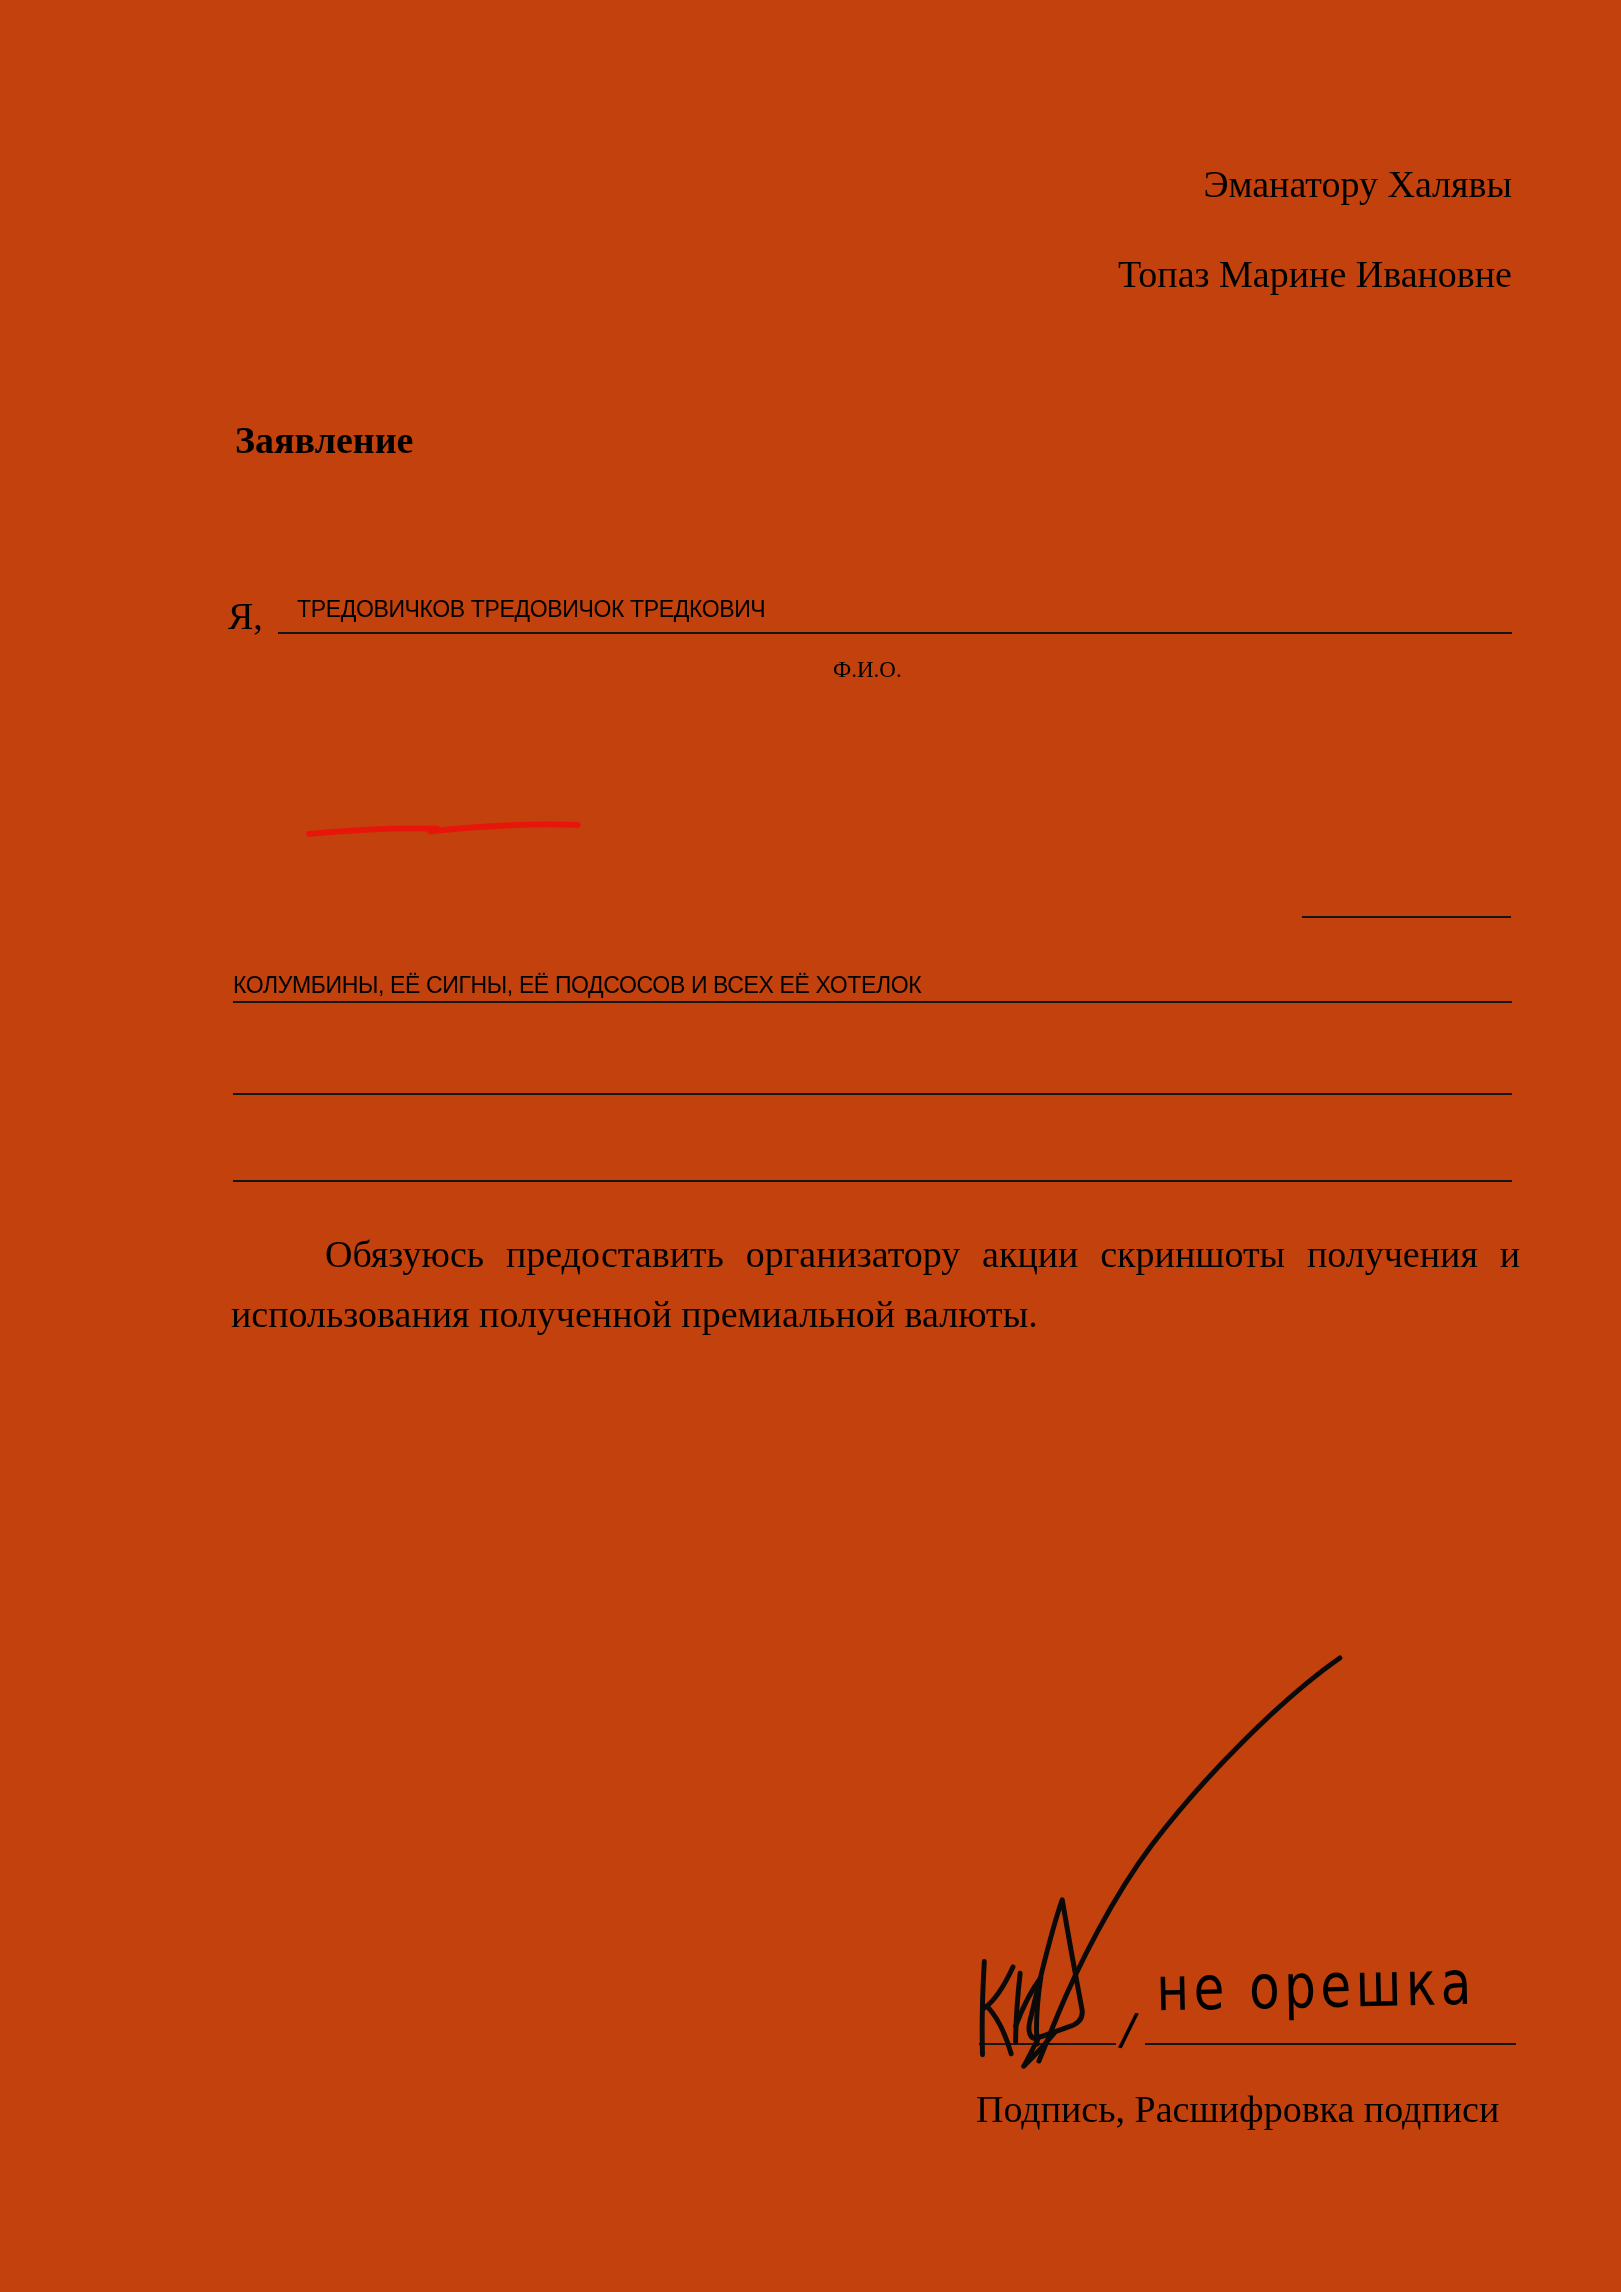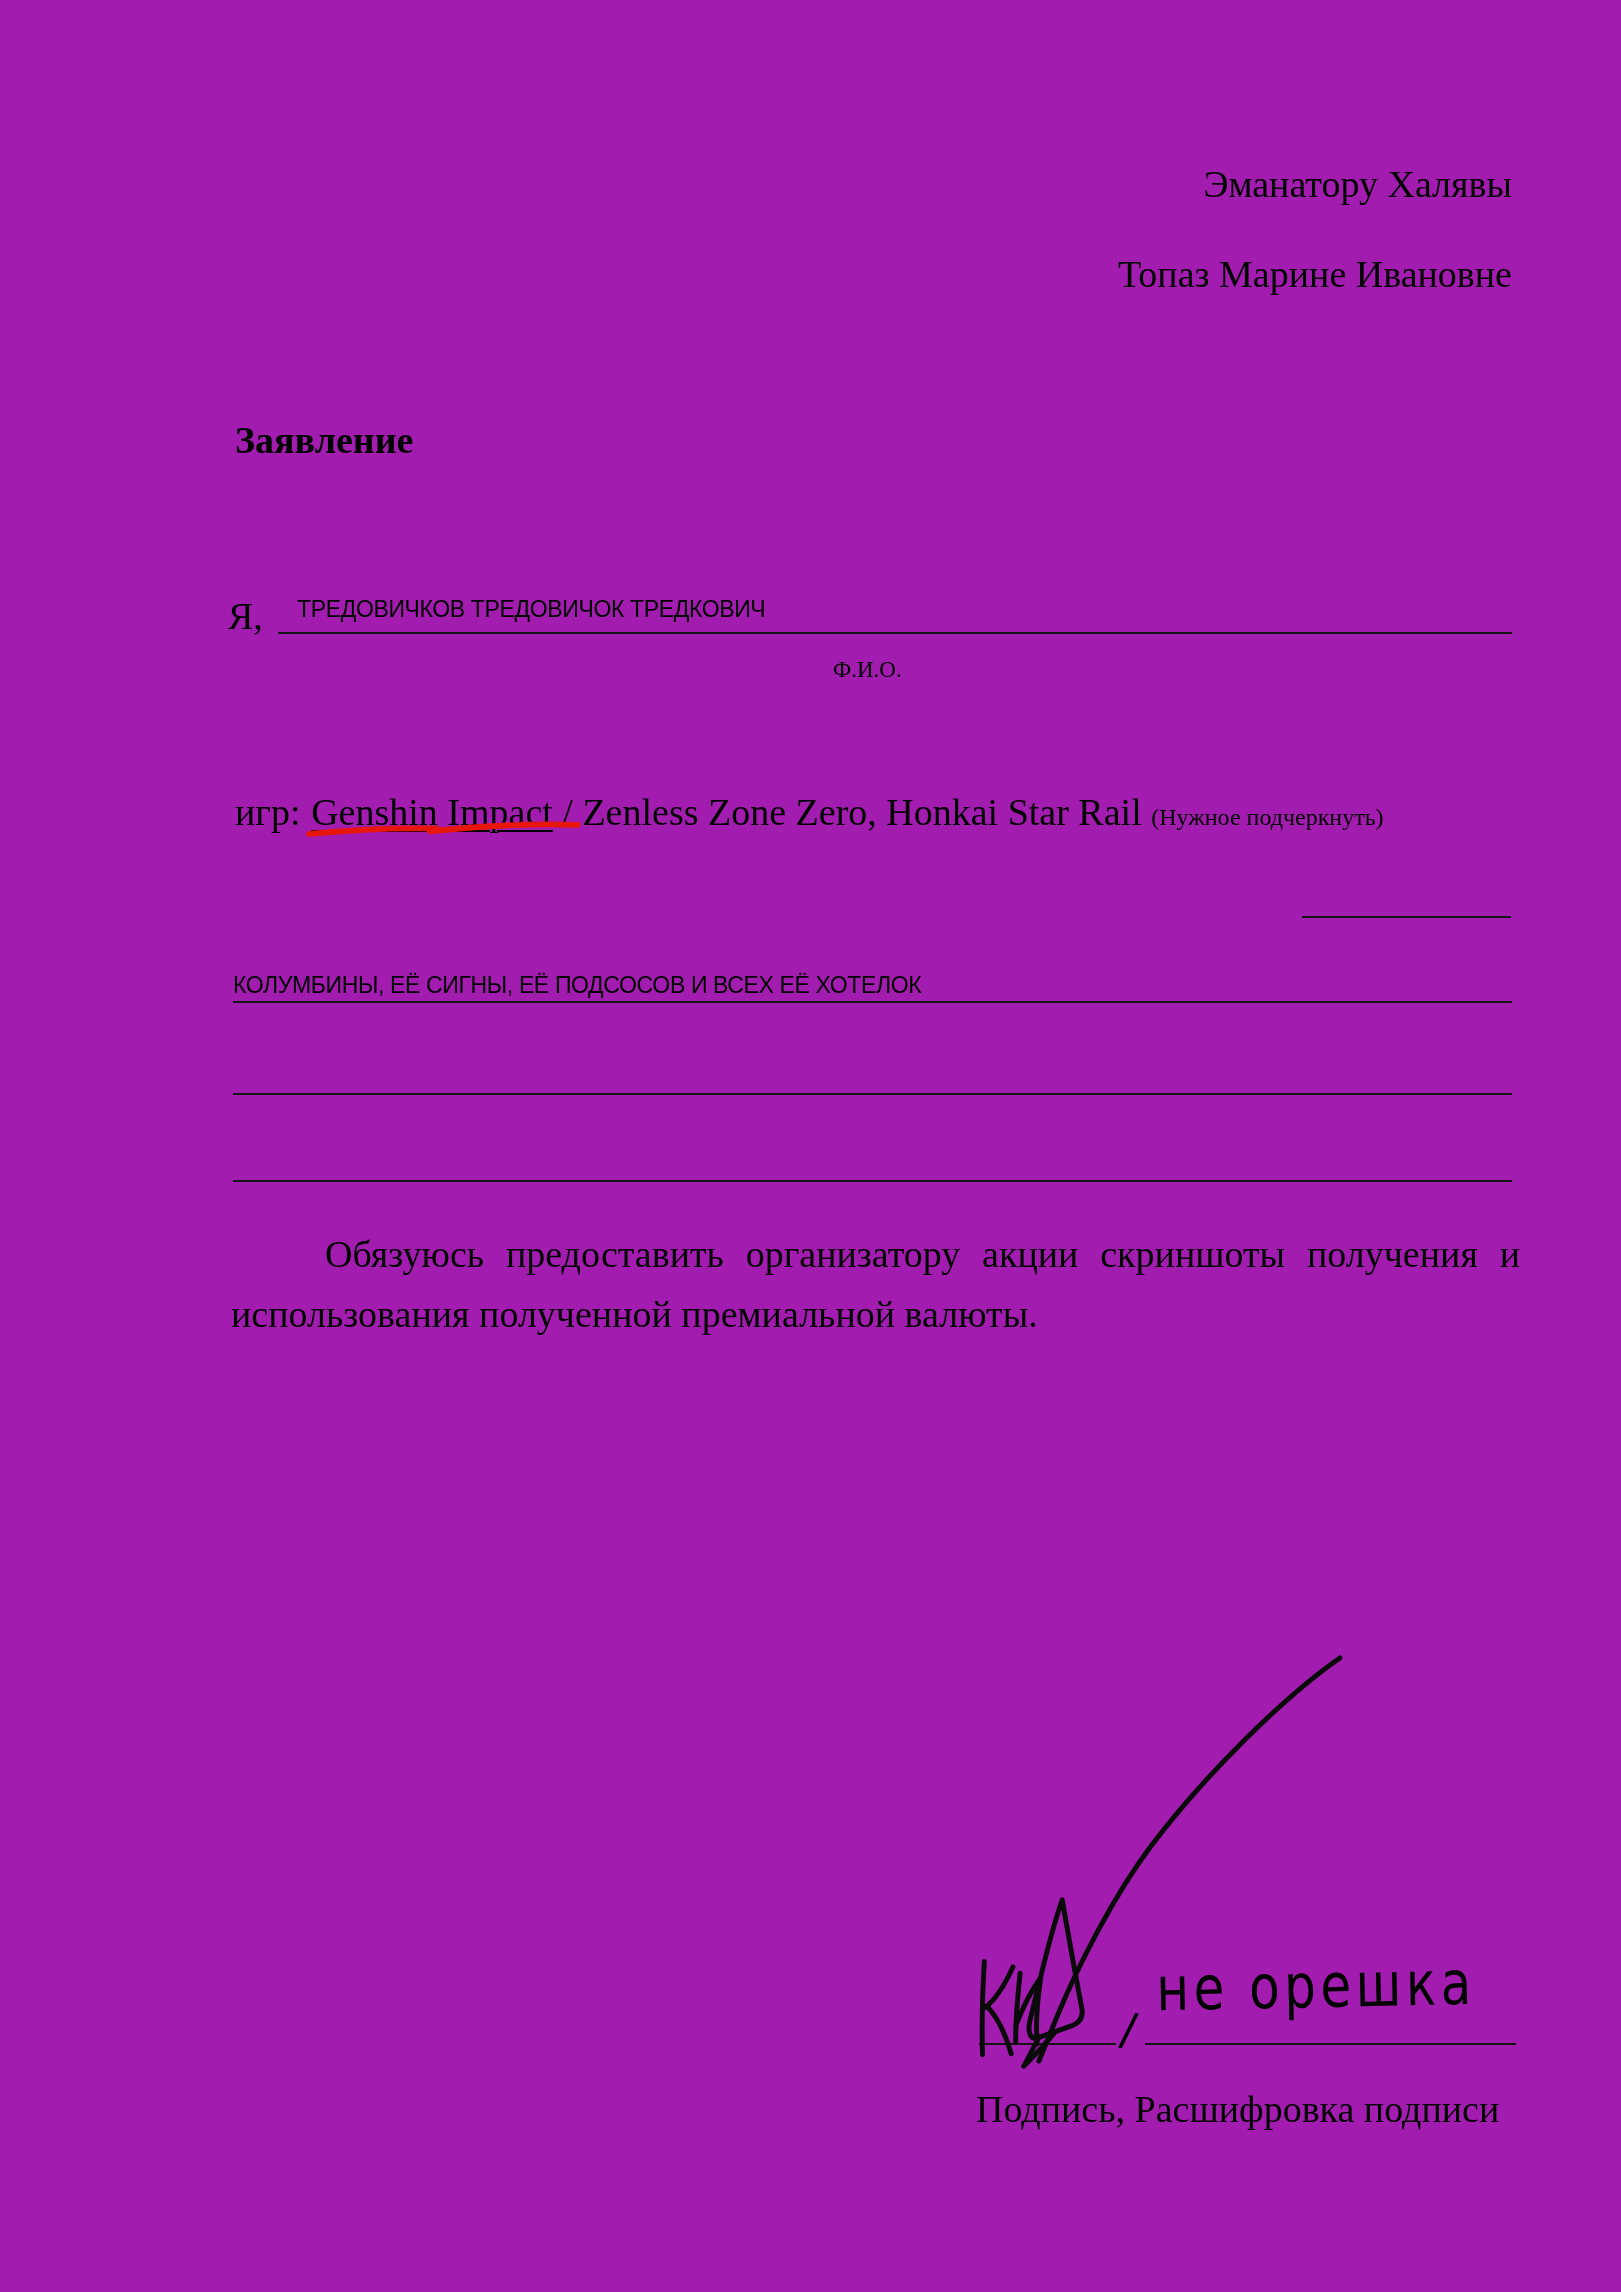--- a/index.html
+++ b/index.html
@@ -1,19 +1,19 @@
 <!DOCTYPE html>
 <html style="font-size:14.3px"><head>
 <meta charset="utf-8">
 <style>
   html,body{margin:0;padding:0;background:#888;}
   .page{
     position:relative;
     width:1622px;height:2293px;
-    background:#a21caf;
+    background:#c2410c;
     font-family:"Liberation Serif", serif;
     color:#000;
     overflow:hidden;
   }
   .abs{position:absolute;white-space:nowrap;}
   .serif{font-family:"Liberation Serif", serif;font-size:38px;line-height:1.18;}
   .addressee{right:110px;text-align:right;}
   .doc-title{font-weight:bold;left:235px;width:1285px;white-space:nowrap;}
   .just{
     left:235px;width:1285px;
@@ -55,26 +55,20 @@
   <div class="abs serif addressee" style="top:162px;">Эманатору Халявы</div>
   <div class="abs serif addressee" style="top:252px;">Топаз Марине Ивановне</div>
 
   <div class="abs serif doc-title" style="top:418px;">Заявление</div>
 
   <div class="abs serif" style="left:228px;top:594px;">Я,</div>
   <div class="abs fio-value" style="left:297px;top:595px;">ТРЕДОВИЧКОВ ТРЕДОВИЧОК ТРЕДКОВИЧ</div>
   <div class="rule" style="left:278px;top:632px;width:1234px;"></div>
   <div class="abs serif small-caption" style="left:833px;top:656px;">Ф.И.О.</div>
 
-  <div class="abs serif" style="left:235px;top:790px;">
-    <span>игр:</span><span class="sp"></span><span class="underlined-game">Genshin Impact</span>
-    <span>/</span>
-    <span>Zenless Zone Zero, Honkai Star Rail</span>
-    <span class="note-small">(Нужное подчеркнуть)</span>
-  </div>
 
   <div class="rule" style="left:1302px;top:916px;width:209px;"></div>
   <div class="abs usage-value" style="left:233px;top:971px;">КОЛУМБИНЫ, ЕЁ СИГНЫ, ЕЁ ПОДСОСОВ И ВСЕХ ЕЁ ХОТЕЛОК</div>
   <div class="rule" style="left:233px;top:1001px;width:1279px;"></div>
   <div class="rule" style="left:233px;top:1093px;width:1279px;"></div>
   <div class="rule" style="left:233px;top:1180px;width:1279px;"></div>
 
   <div class="abs serif" style="left:231px;top:1292px;">использования полученной премиальной валюты.</div>
   <div class="abs serif just indent" style="top:1232px;">Обязуюсь предоставить организатору акции скриншоты получения и</div>
 

